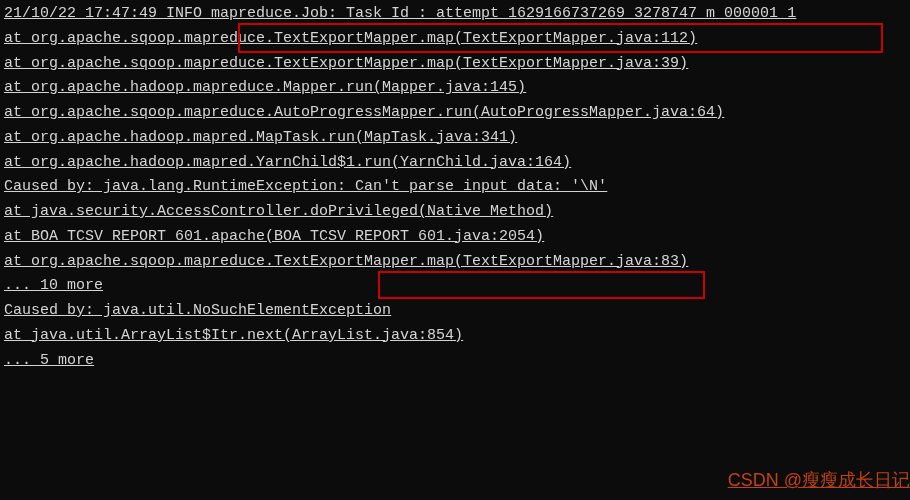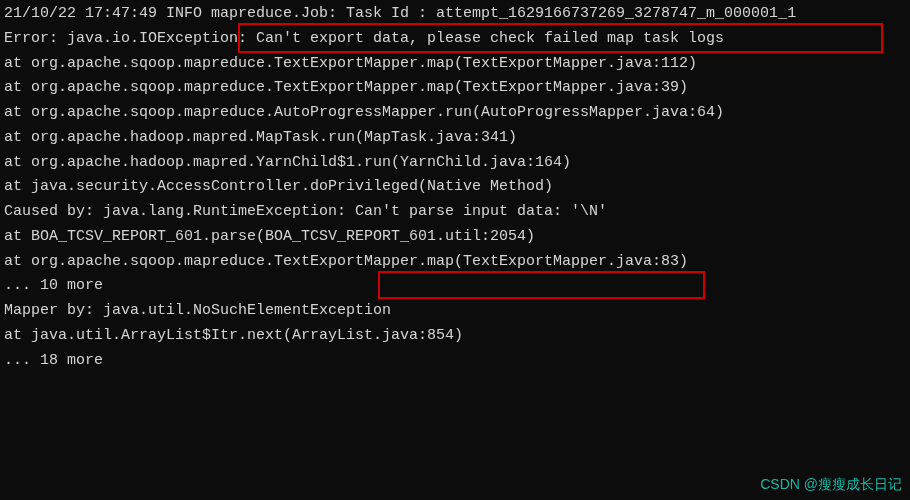--- a/index.html
+++ b/index.html
@@ -1,18 +1,19 @@
 <!DOCTYPE html>
 <html><head>
   <meta charset="utf-8">
   <style>
     * {
       margin: 0;
       padding: 0;
       box-sizing: border-box;
+      text-decoration: underline;
     }
     body {
       background: #0c0c0c;
       color: #d4d4d4;
       font-family: Consolas, "Courier New", monospace;
       font-size: 15px;
       line-height: 1.65;
       width: 910px;
       height: 500px;
       overflow: hidden;
@@ -25,43 +26,43 @@
     }
     .highlight-box {
       position: absolute;
       border: 2px solid #cc0000;
       pointer-events: none;
       background: transparent;
     }
     .watermark {
       position: absolute;
       bottom: 4px;
-      right: 8px;
-      color: #14b8a6;
-      font-size: 14px;
+      right: 0;
+      color: #c2410c;
+      font-size: 18px;
       font-family: Arial, sans-serif;
     }
   </style>
 </head>
 <body>
 
 <div>
   <span class="line">21/10/22 17:47:49 INFO mapreduce.Job: Task Id : attempt_1629166737269_3278747_m_000001_1</span>
-  <span class="line">Error: java.io.IOException: Can't export data, please check failed map task logs</span>
   <span class="line">        at org.apache.sqoop.mapreduce.TextExportMapper.map(TextExportMapper.java:112)</span>
   <span class="line">        at org.apache.sqoop.mapreduce.TextExportMapper.map(TextExportMapper.java:39)</span>
+  <span class="line">        at org.apache.hadoop.mapreduce.Mapper.run(Mapper.java:145)</span>
   <span class="line">        at org.apache.sqoop.mapreduce.AutoProgressMapper.run(AutoProgressMapper.java:64)</span>
   <span class="line">        at org.apache.hadoop.mapred.MapTask.run(MapTask.java:341)</span>
   <span class="line">        at org.apache.hadoop.mapred.YarnChild$1.run(YarnChild.java:164)</span>
+  <span class="line">Caused by: java.lang.RuntimeException: Can't parse input data: '\N'</span>
   <span class="line">        at java.security.AccessController.doPrivileged(Native Method)</span>
-  <span class="line">Caused by: java.lang.RuntimeException: Can't parse input data: '\N'</span>
-  <span class="line">        at BOA_TCSV_REPORT_601.parse(BOA_TCSV_REPORT_601.util:2054)</span>
+  <span class="line">        at BOA_TCSV_REPORT_601.apache(BOA_TCSV_REPORT_601.java:2054)</span>
   <span class="line">        at org.apache.sqoop.mapreduce.TextExportMapper.map(TextExportMapper.java:83)</span>
   <span class="line">        ... 10 more</span>
-  <span class="line">Mapper by: java.util.NoSuchElementException</span>
+  <span class="line">Caused by: java.util.NoSuchElementException</span>
   <span class="line">        at java.util.ArrayList$Itr.next(ArrayList.java:854)</span>
-  <span class="line">        ... 18 more</span>
+  <span class="line">        ... 5 more</span>
 </div>
 
 <div id="hbox1" class="highlight-box" style="top: 23px; left: 238px; width: 645px; height: 30px;"></div>
 <div id="hbox2" class="highlight-box" style="top: 271px; left: 378px; width: 327px; height: 28px;"></div>
 
 <div class="watermark">CSDN @瘦瘦成长日记</div>
 
 </body></html>

